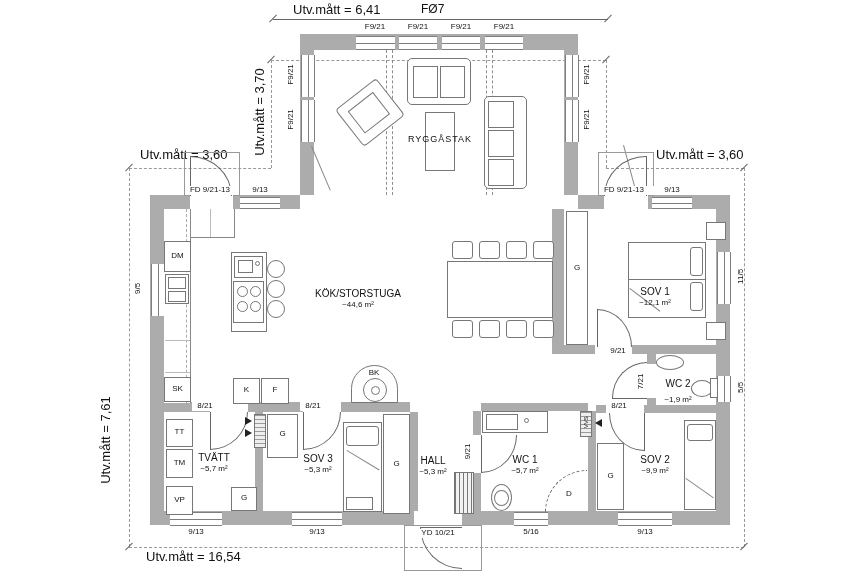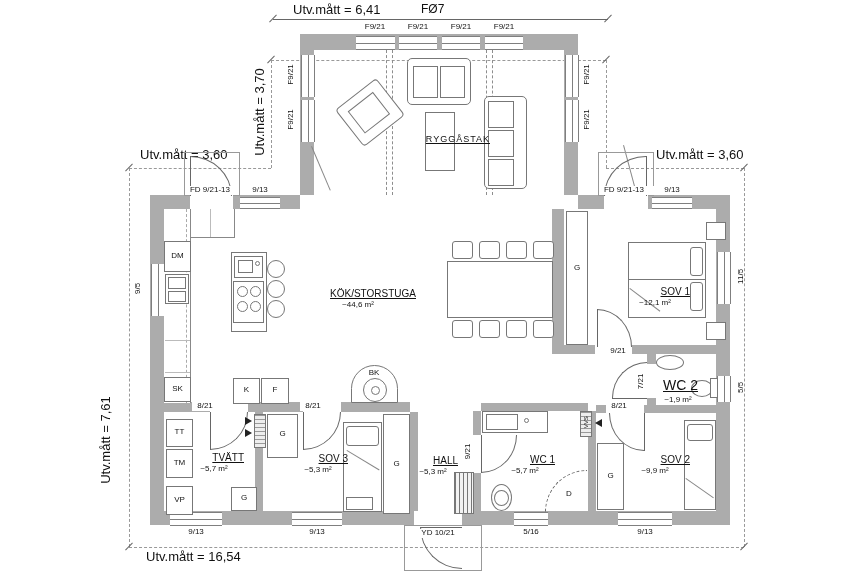--- a/index.html
+++ b/index.html
@@ -19,21 +19,21 @@
   .ddh{border-top:1px dashed #999;}
   .ddv{border-left:1px dashed #999;}
   .rdash{position:absolute;border-left:1px dashed #8d8d8d;}
   .lbl{position:absolute;font-size:8px;line-height:1.1;text-align:center;white-space:nowrap;}
   .lblbg{background:#fff;}
   .lblv{position:absolute;font-size:8px;line-height:1.1;text-align:center;white-space:nowrap;
         transform:rotate(-90deg);}
   .dim{position:absolute;font-size:13px;line-height:1.1;white-space:nowrap;}
   .dimv{position:absolute;font-size:13px;line-height:1.1;white-space:nowrap;text-align:center;
         transform:rotate(-90deg);}
-  .rn{position:absolute;font-size:10px;line-height:1.1;text-align:right;white-space:nowrap;text-decoration:underline;}
+  .rn{position:absolute;font-size:10px;line-height:1.1;text-align:center;white-space:nowrap;}
   .ra{position:absolute;font-size:8px;line-height:1.1;text-align:center;white-space:nowrap;}
   .tick{position:absolute;width:10px;border-top:1px solid #666;transform:rotate(-45deg);}
   .hstripe{position:absolute;border:1px solid #777;box-sizing:border-box;
            background:repeating-linear-gradient(180deg,#9a9a9a 0 1px,#eee 1px 4px);}
   .vstripe{position:absolute;border:1px solid #777;box-sizing:border-box;
            background:repeating-linear-gradient(90deg,#777 0 1px,#f2f2f2 1px 4px);}
   .tri-r{position:absolute;width:0;height:0;border-top:4px solid transparent;
          border-bottom:4px solid transparent;border-left:7px solid #222;}
   .tri-l{position:absolute;width:0;height:0;border-top:4px solid transparent;
          border-bottom:4px solid transparent;border-right:7px solid #222;}
@@ -299,21 +299,21 @@
   <div class="furn" style="left:690px;top:282px;width:13px;height:29px;border-radius:3px;"></div>
   <div class="diag" style="left:630px;top:288px;width:38px;transform:rotate(37deg);"></div>
   <div class="furn" style="left:706px;top:222px;width:20px;height:18px;"></div>
   <div class="furn" style="left:706px;top:322px;width:20px;height:18px;"></div>
   <div class="rn" style="left:620px;top:286px;width:70px;">SOV 1</div>
   <div class="ra" style="left:620px;top:299px;width:70px;">~12,1 m²</div>
 
   <div class="furn crc" style="left:656px;top:355px;width:28px;height:15px;"></div>
   <div class="furn crc" style="left:691px;top:380px;width:22px;height:17px;"></div>
   <div class="furn" style="left:710px;top:378px;width:8px;height:20px;"></div>
-  <div class="rn" style="left:658px;top:378px;width:40px;font-size:14px;">WC 2</div>
+  <div class="rn" style="left:658px;top:378px;width:40px;font-size:10px;">WC 2</div>
   <div class="ra" style="left:656px;top:396px;width:44px;">~1,9 m²</div>
 
   <div class="furn" style="left:597px;top:443px;width:27px;height:67px;"></div>
   <div class="lbl" style="left:597px;top:472px;width:27px;">G</div>
   <div class="furn" style="left:684px;top:420px;width:32px;height:90px;"></div>
   <div class="furn" style="left:687px;top:424px;width:26px;height:17px;border-radius:3px;"></div>
   <div class="diag" style="left:686px;top:478px;width:34px;transform:rotate(35deg);"></div>
   <div class="rn" style="left:620px;top:454px;width:70px;">SOV 2</div>
   <div class="ra" style="left:620px;top:467px;width:70px;">~9,9 m²</div>
 

